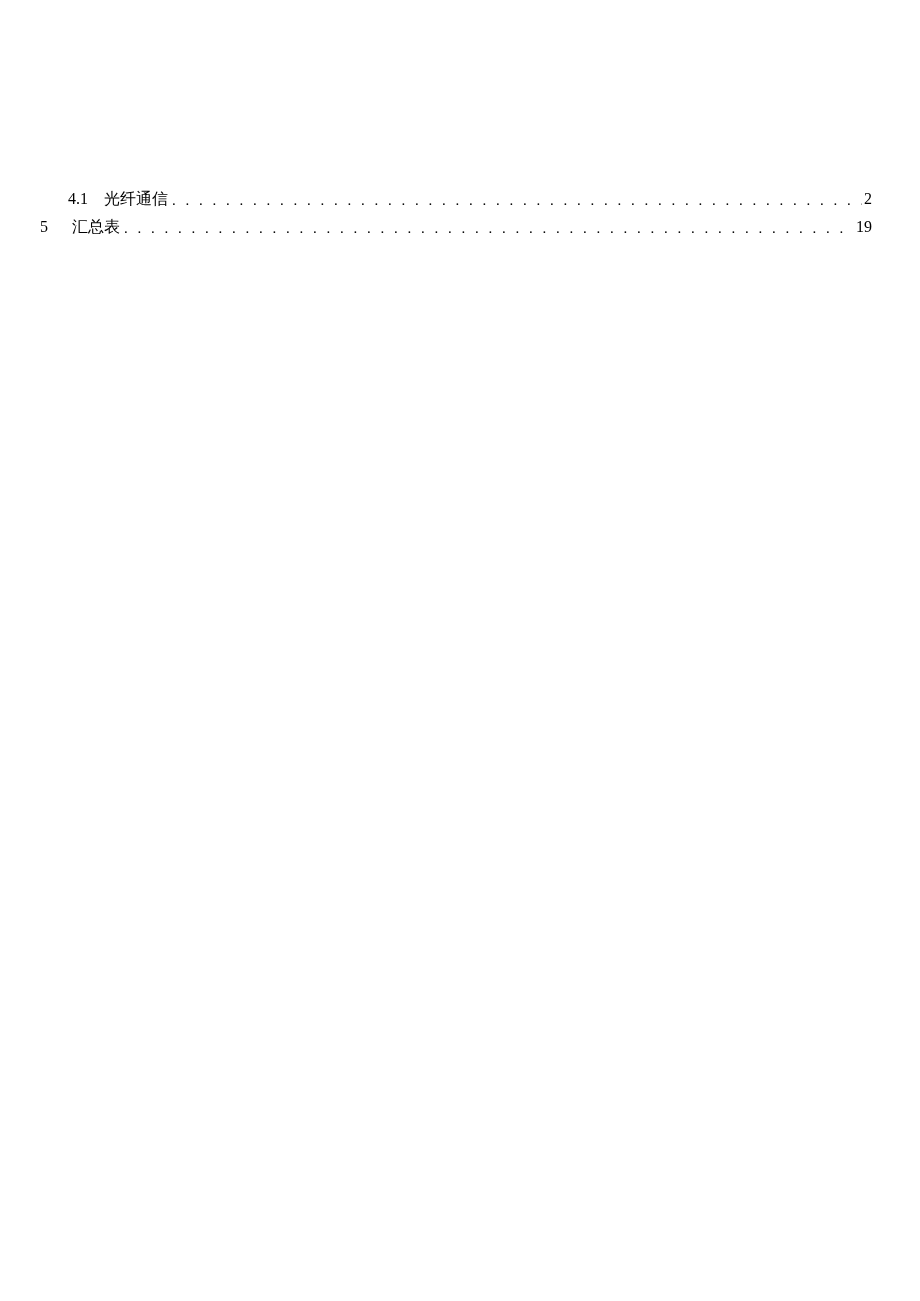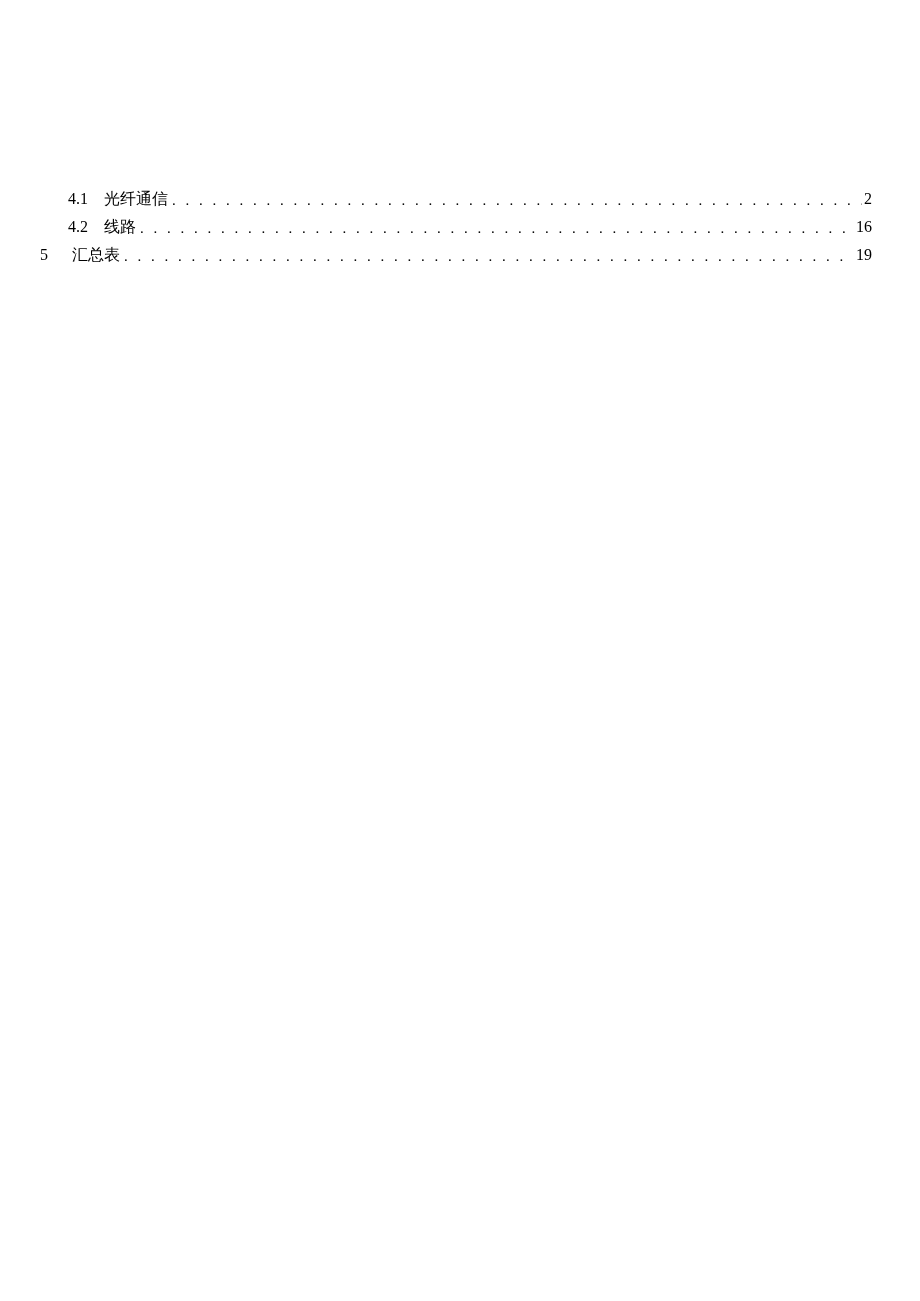--- a/index.html
+++ b/index.html
@@ -74,27 +74,20 @@
 <div class="toc-container">
 
   <div class="toc-entry level-2">
     <span class="toc-number">4.1</span>
     <span class="toc-number-gap"></span>
     <span class="toc-title">光纤通信</span>
     <span class="toc-dots"></span>
     <span class="toc-page">2</span>
   </div>
 
-  <div class="toc-entry level-2">
-    <span class="toc-number">4.2</span>
-    <span class="toc-number-gap"></span>
-    <span class="toc-title">线路</span>
-    <span class="toc-dots"></span>
-    <span class="toc-page">16</span>
-  </div>
 
   <div class="toc-entry level-1">
     <span class="toc-number">5</span>
     <span class="toc-number-gap"></span>
     <span class="toc-title">汇总表</span>
     <span class="toc-dots"></span>
     <span class="toc-page">19</span>
   </div>
 
 </div>

